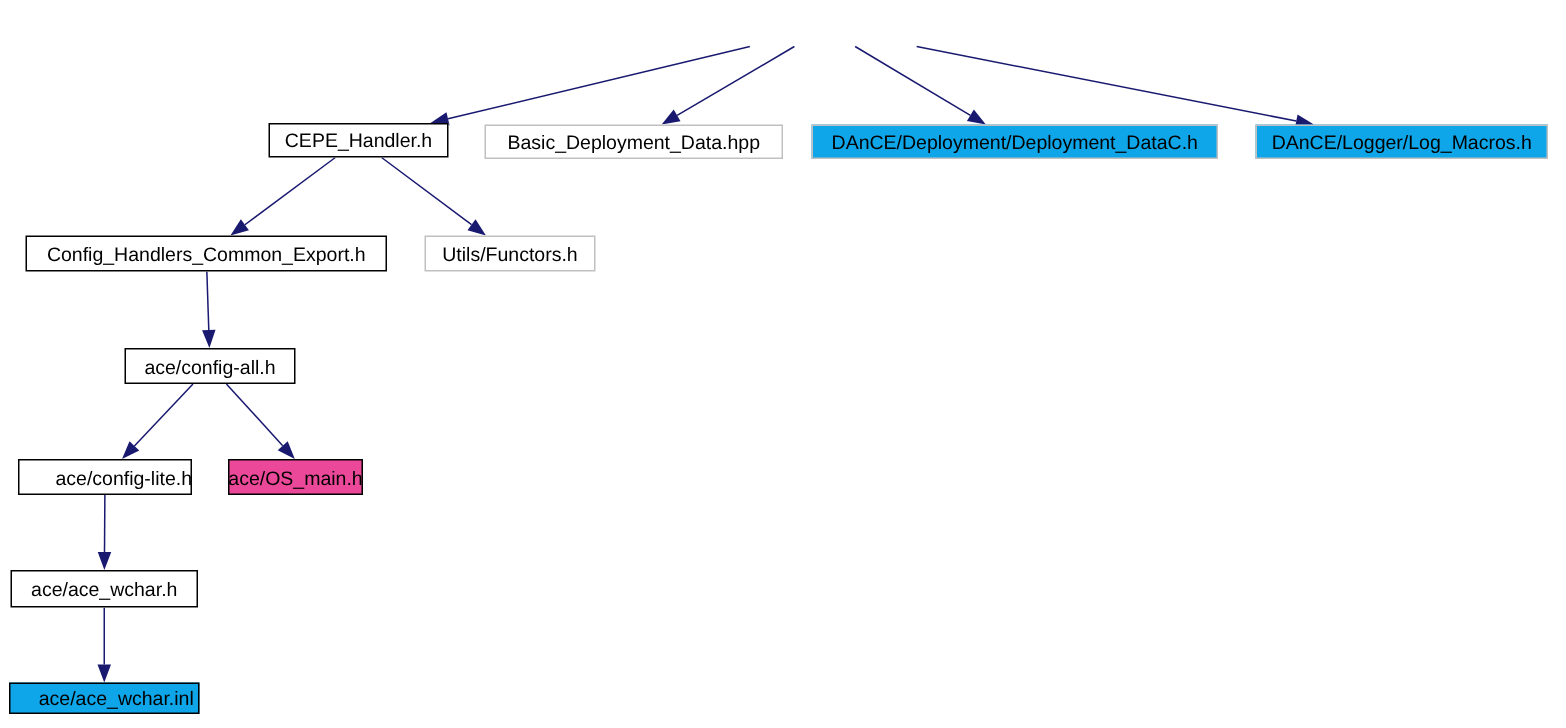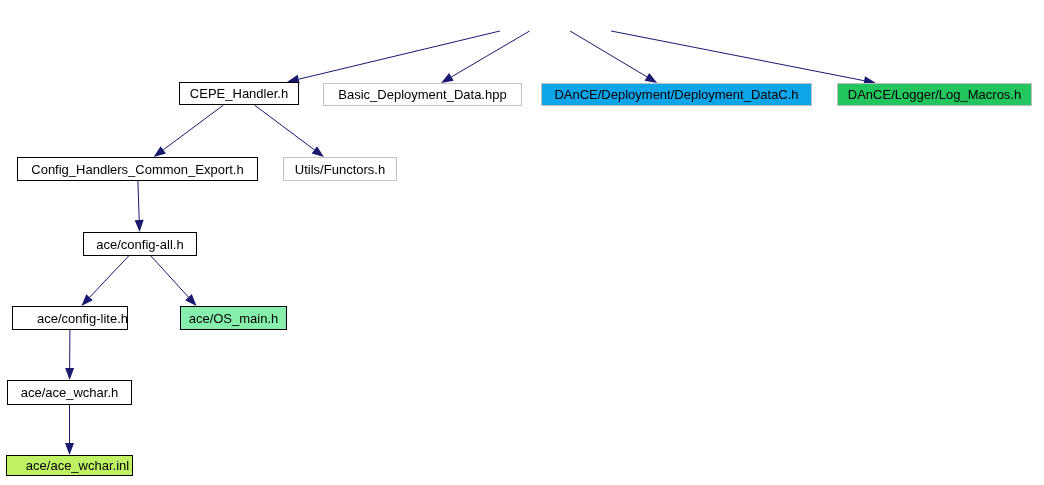--- a/index.html
+++ b/index.html
@@ -66,29 +66,29 @@
       <polygon points="69.5,455 65,443 74,443" fill="#191970"></polygon>
     </svg>
 
 
   <div class="node internal" style="left: 179px; top: 82px; width: 120px; height: 23px; color: rgb(0, 0, 0); background: rgb(255, 255, 255); border-color: rgb(0, 0, 0);">CEPE_Handler.h</div>
 
   <div class="node external" style="left: 323px; top: 83px; width: 199px; height: 23px; color: rgb(0, 0, 0); background: rgb(255, 255, 255); border-color: rgb(192, 192, 192);">Basic_Deployment_Data.hpp</div>
 
   <div class="node external" style="left: 541px; top: 83px; width: 271px; height: 23px; color: rgb(0, 0, 0); background: #0ea5e9; border-color: rgb(192, 192, 192);">DAnCE/Deployment/Deployment_DataC.h</div>
 
-  <div class="node external" style="left: 837px; top: 83px; width: 195px; height: 23px; color: rgb(0, 0, 0); background: #22c55e; border-color: rgb(192, 192, 192);">DAnCE/Logger/Log_Macros.h</div>
+  <div class="node external" style="left: 837px; top: 83px; width: 195px; height: 23px; color: rgb(0, 0, 0); background: #0ea5e9; border-color: rgb(192, 192, 192);">DAnCE/Logger/Log_Macros.h</div>
 
   <div class="node internal" style="left: 17px; top: 157px; width: 241px; height: 24px; color: rgb(0, 0, 0); background: rgb(255, 255, 255); border-color: rgb(0, 0, 0);">Config_Handlers_Common_Export.h</div>
 
   <div class="node external" style="left: 283px; top: 157px; width: 114px; height: 24px; color: rgb(0, 0, 0); background: rgb(255, 255, 255); border-color: rgb(192, 192, 192);">Utils/Functors.h</div>
 
   <div class="node internal" style="left: 83px; top: 232px; width: 114px; height: 24px; color: rgb(0, 0, 0); background: rgb(255, 255, 255); border-color: rgb(0, 0, 0);">ace/config-all.h</div>
 
   <div class="node internal" style="left: 12px; top: 306px; width: 116px; height: 24px; color: rgb(0, 0, 0); background: rgb(255, 255, 255); border-color: rgb(0, 0, 0); padding-left: 25px;">ace/config-lite.h</div>
 
-  <div class="node internal" style="left: 152px; top: 306px; width: 107px; height: 24px; color: rgb(0, 0, 0); background: #86efac; border-color: rgb(0, 0, 0); margin-left: 28px;">ace/OS_main.h</div>
+  <div class="node internal" style="left: 152px; top: 306px; width: 90px; height: 24px; color: rgb(0, 0, 0); background: #ec4899; border-color: rgb(0, 0, 0);">ace/OS_main.h</div>
 
   <div class="node internal" style="left: 7px; top: 380px; width: 125px; height: 25px; color: rgb(0, 0, 0); background: rgb(255, 255, 255); border-color: rgb(0, 0, 0);">ace/ace_wchar.h</div>
 
-  <div class="node internal" style="left: 6px; top: 455px; width: 127px; height: 21px; color: rgb(0, 0, 0); background: #bef264; border-color: rgb(0, 0, 0); padding-left: 16px;">ace/ace_wchar.inl</div>
+  <div class="node internal" style="left: 6px; top: 455px; width: 127px; height: 21px; color: rgb(0, 0, 0); background: #0ea5e9; border-color: rgb(0, 0, 0); padding-left: 16px;">ace/ace_wchar.inl</div>
 
 </div>
 
 </body></html>

